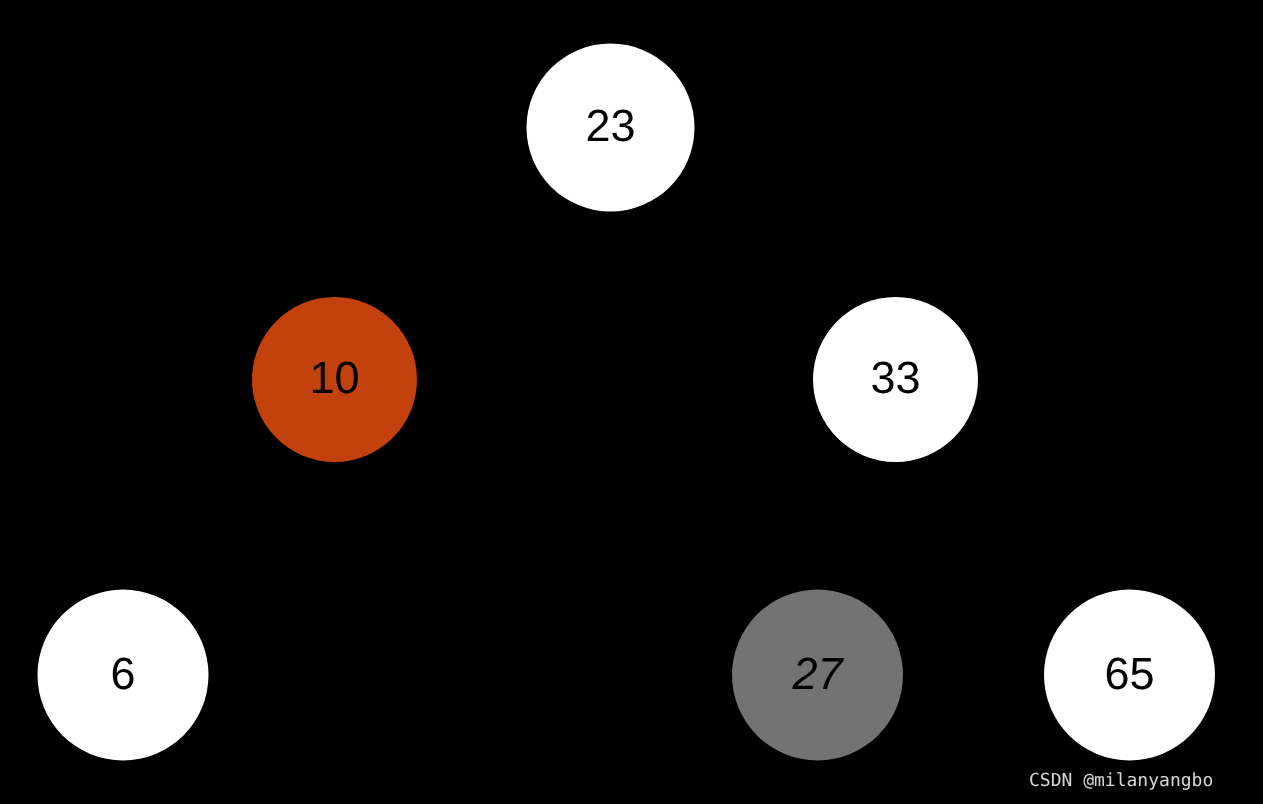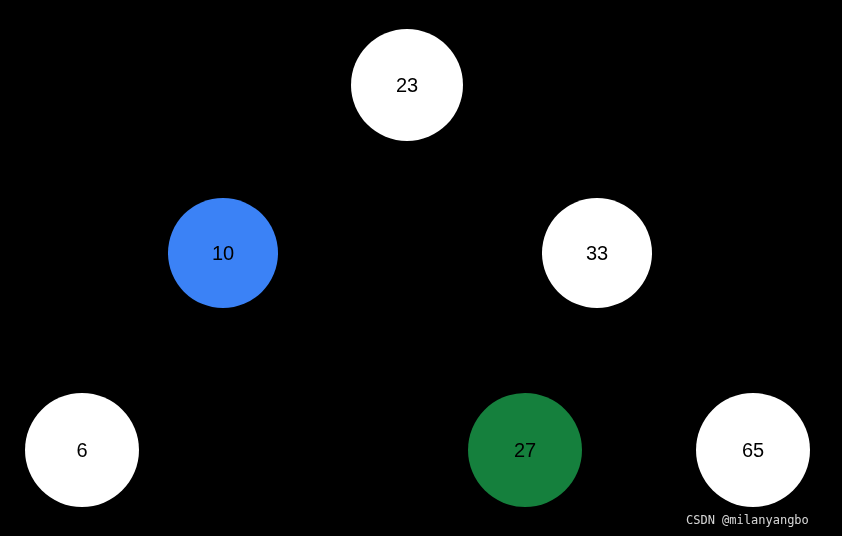--- a/index.html
+++ b/index.html
@@ -20,21 +20,21 @@
     border-radius: 50%;
     background: #ffffff;
     display: flex;
     align-items: center;
     justify-content: center;
     box-sizing: border-box;
   }
   .node-label {
     color: #000000;
     font-family: "Liberation Sans", sans-serif;
-    font-size: 20px;
+    font-size: 30px;
     font-weight: 400;
     line-height: 1;
     letter-spacing: 0px;
     user-select: none;
   }
   .watermark {
     position: absolute;
     color: #e8e8e8;
     font-family: "DejaVu Sans Mono", monospace;
     font-size: 12px;
@@ -46,34 +46,34 @@
 </style>
 </head>
 <body>
 
 <div id="canvas" style="width: 842px; height: 536px; background: rgb(0, 0, 0);">
 
   <div class="node" style="left: 351px; top: 29px; width: 112px; height: 112px; background: rgb(255, 255, 255);">
     <span class="node-label" style="color: rgb(0, 0, 0);">23</span>
   </div>
 
-  <div class="node" style="left: 168px; top: 198px; width: 110px; height: 110px; background: #3b82f6;">
+  <div class="node" style="left: 168px; top: 198px; width: 110px; height: 110px; background: #c2410c;">
     <span class="node-label" style="color: rgb(0, 0, 0);">10</span>
   </div>
 
   <div class="node" style="left: 542px; top: 198px; width: 110px; height: 110px; background: rgb(255, 255, 255);">
     <span class="node-label" style="color: rgb(0, 0, 0); text-align: right;">33</span>
   </div>
 
   <div class="node" style="left: 25px; top: 393px; width: 114px; height: 114px; background: rgb(255, 255, 255);">
     <span class="node-label" style="color: rgb(0, 0, 0);">6</span>
   </div>
 
 
-  <div class="node" style="left: 468px; top: 393px; width: 114px; height: 114px; background: #15803d;">
+  <div class="node" style="left: 488px; top: 393px; width: 114px; height: 114px; background: #737373; font-style: italic;">
     <span class="node-label" style="color: rgb(0, 0, 0);">27</span>
   </div>
 
   <div class="node" style="left: 696px; top: 393px; width: 114px; height: 114px; background: rgb(255, 255, 255);">
     <span class="node-label" style="color: rgb(0, 0, 0);">65</span>
   </div>
 
   <div class="watermark" style="left: 686px; top: 514px;">CSDN  @milanyangbo</div>
 
 </div>

